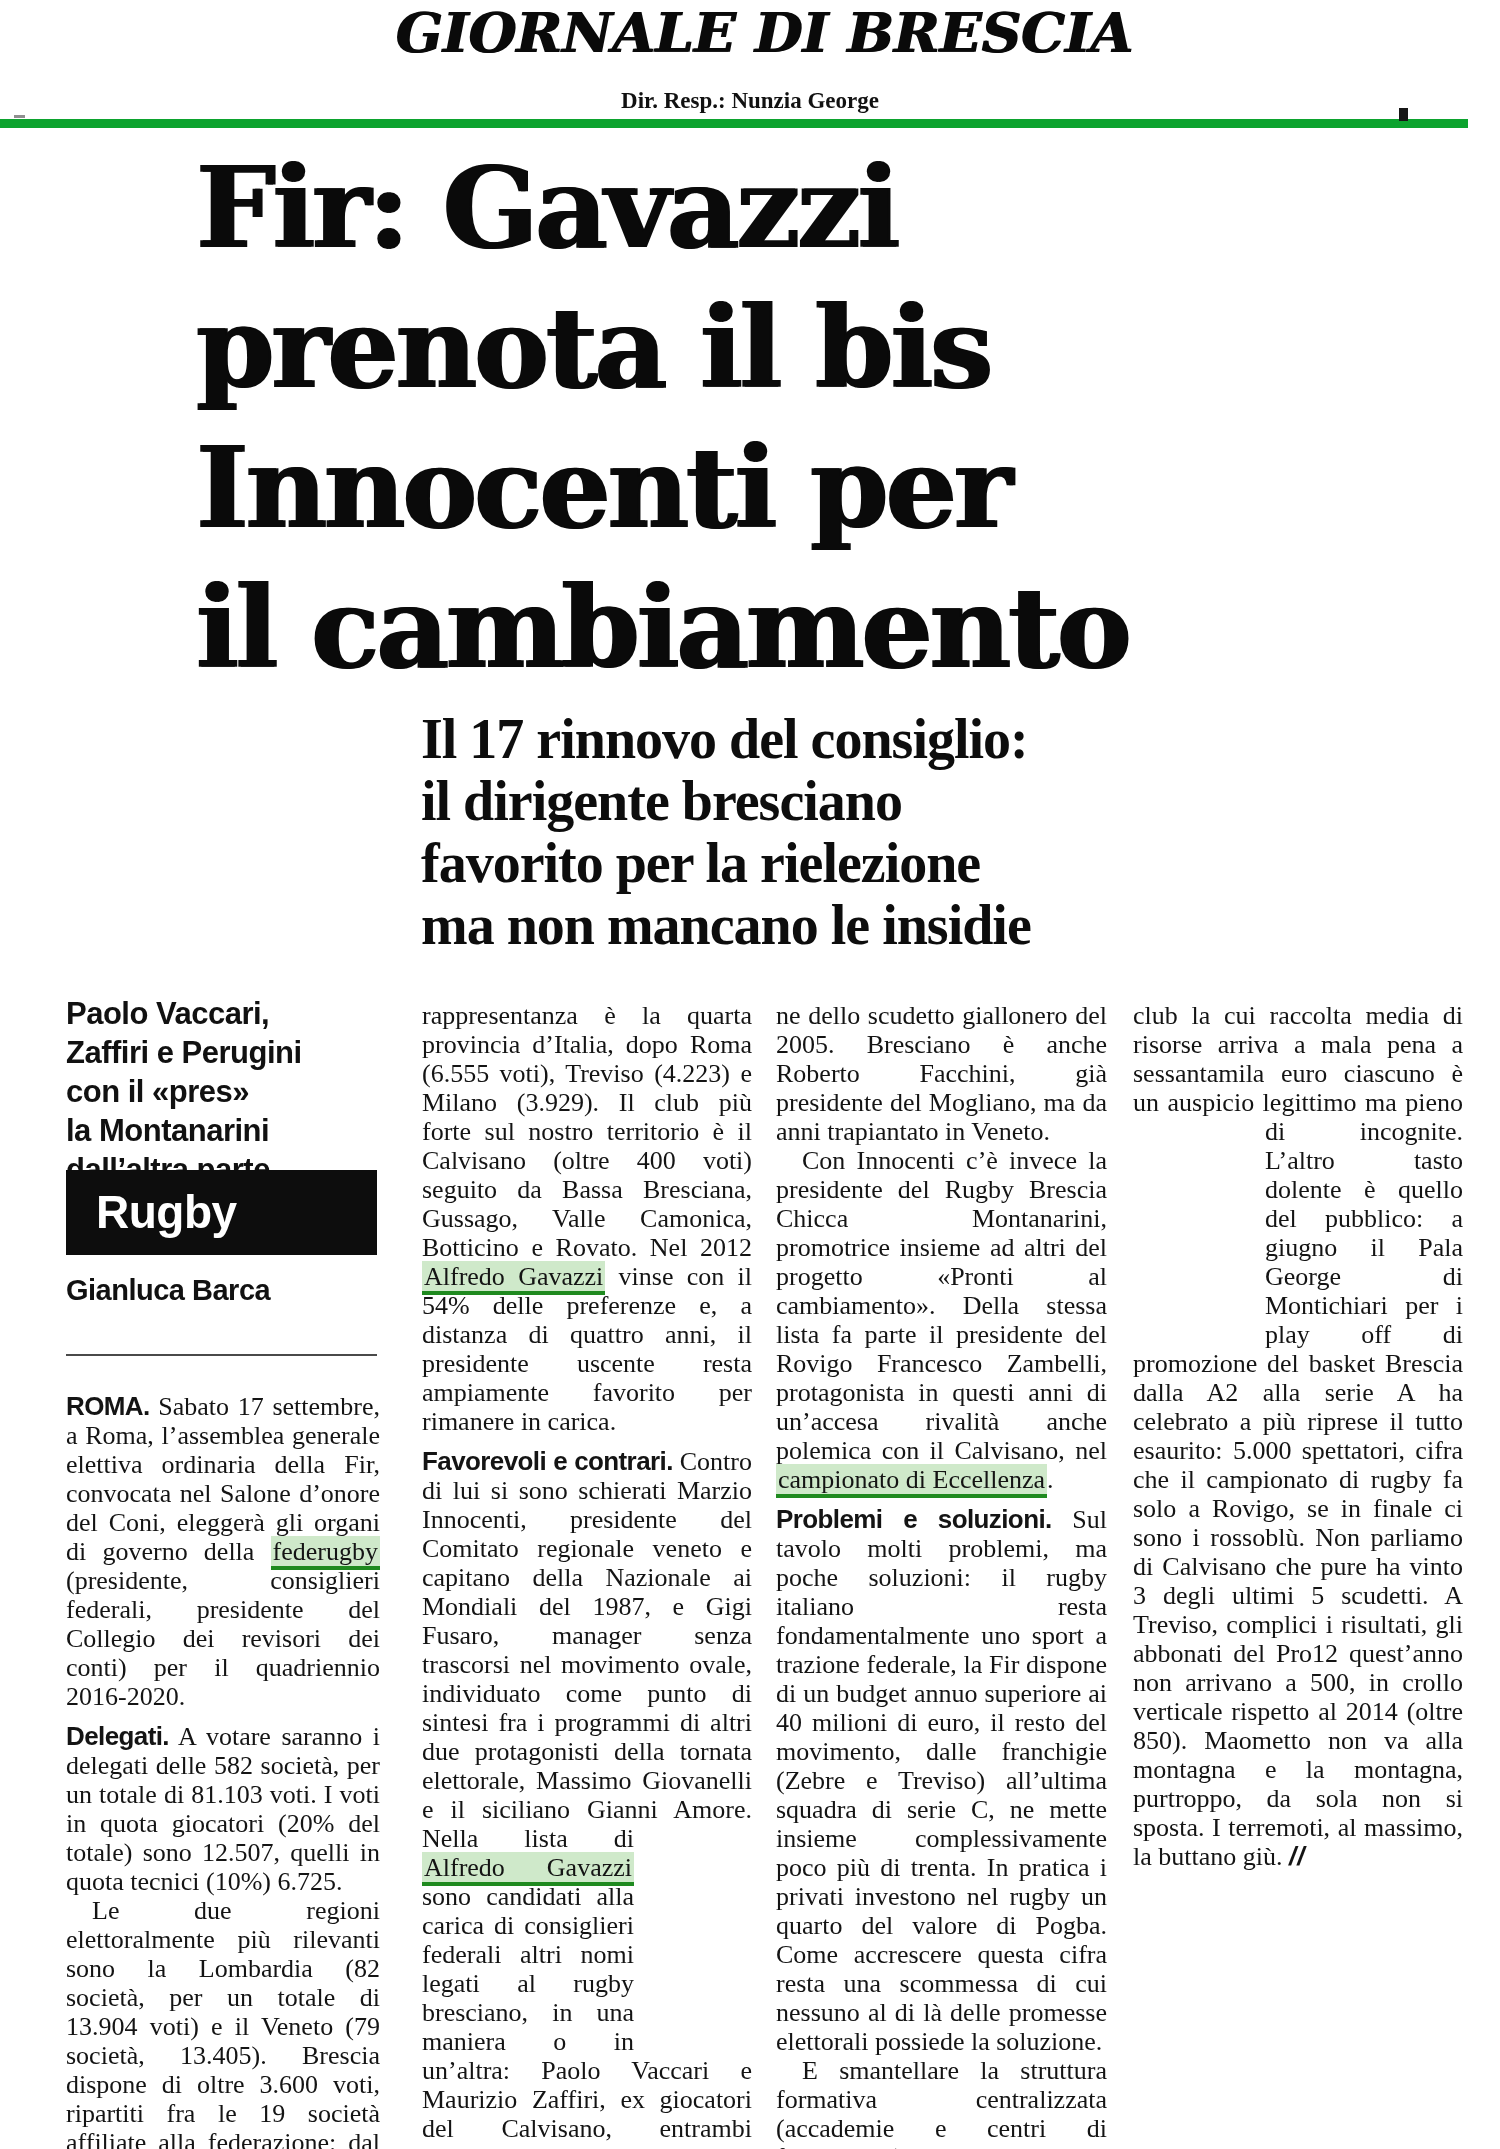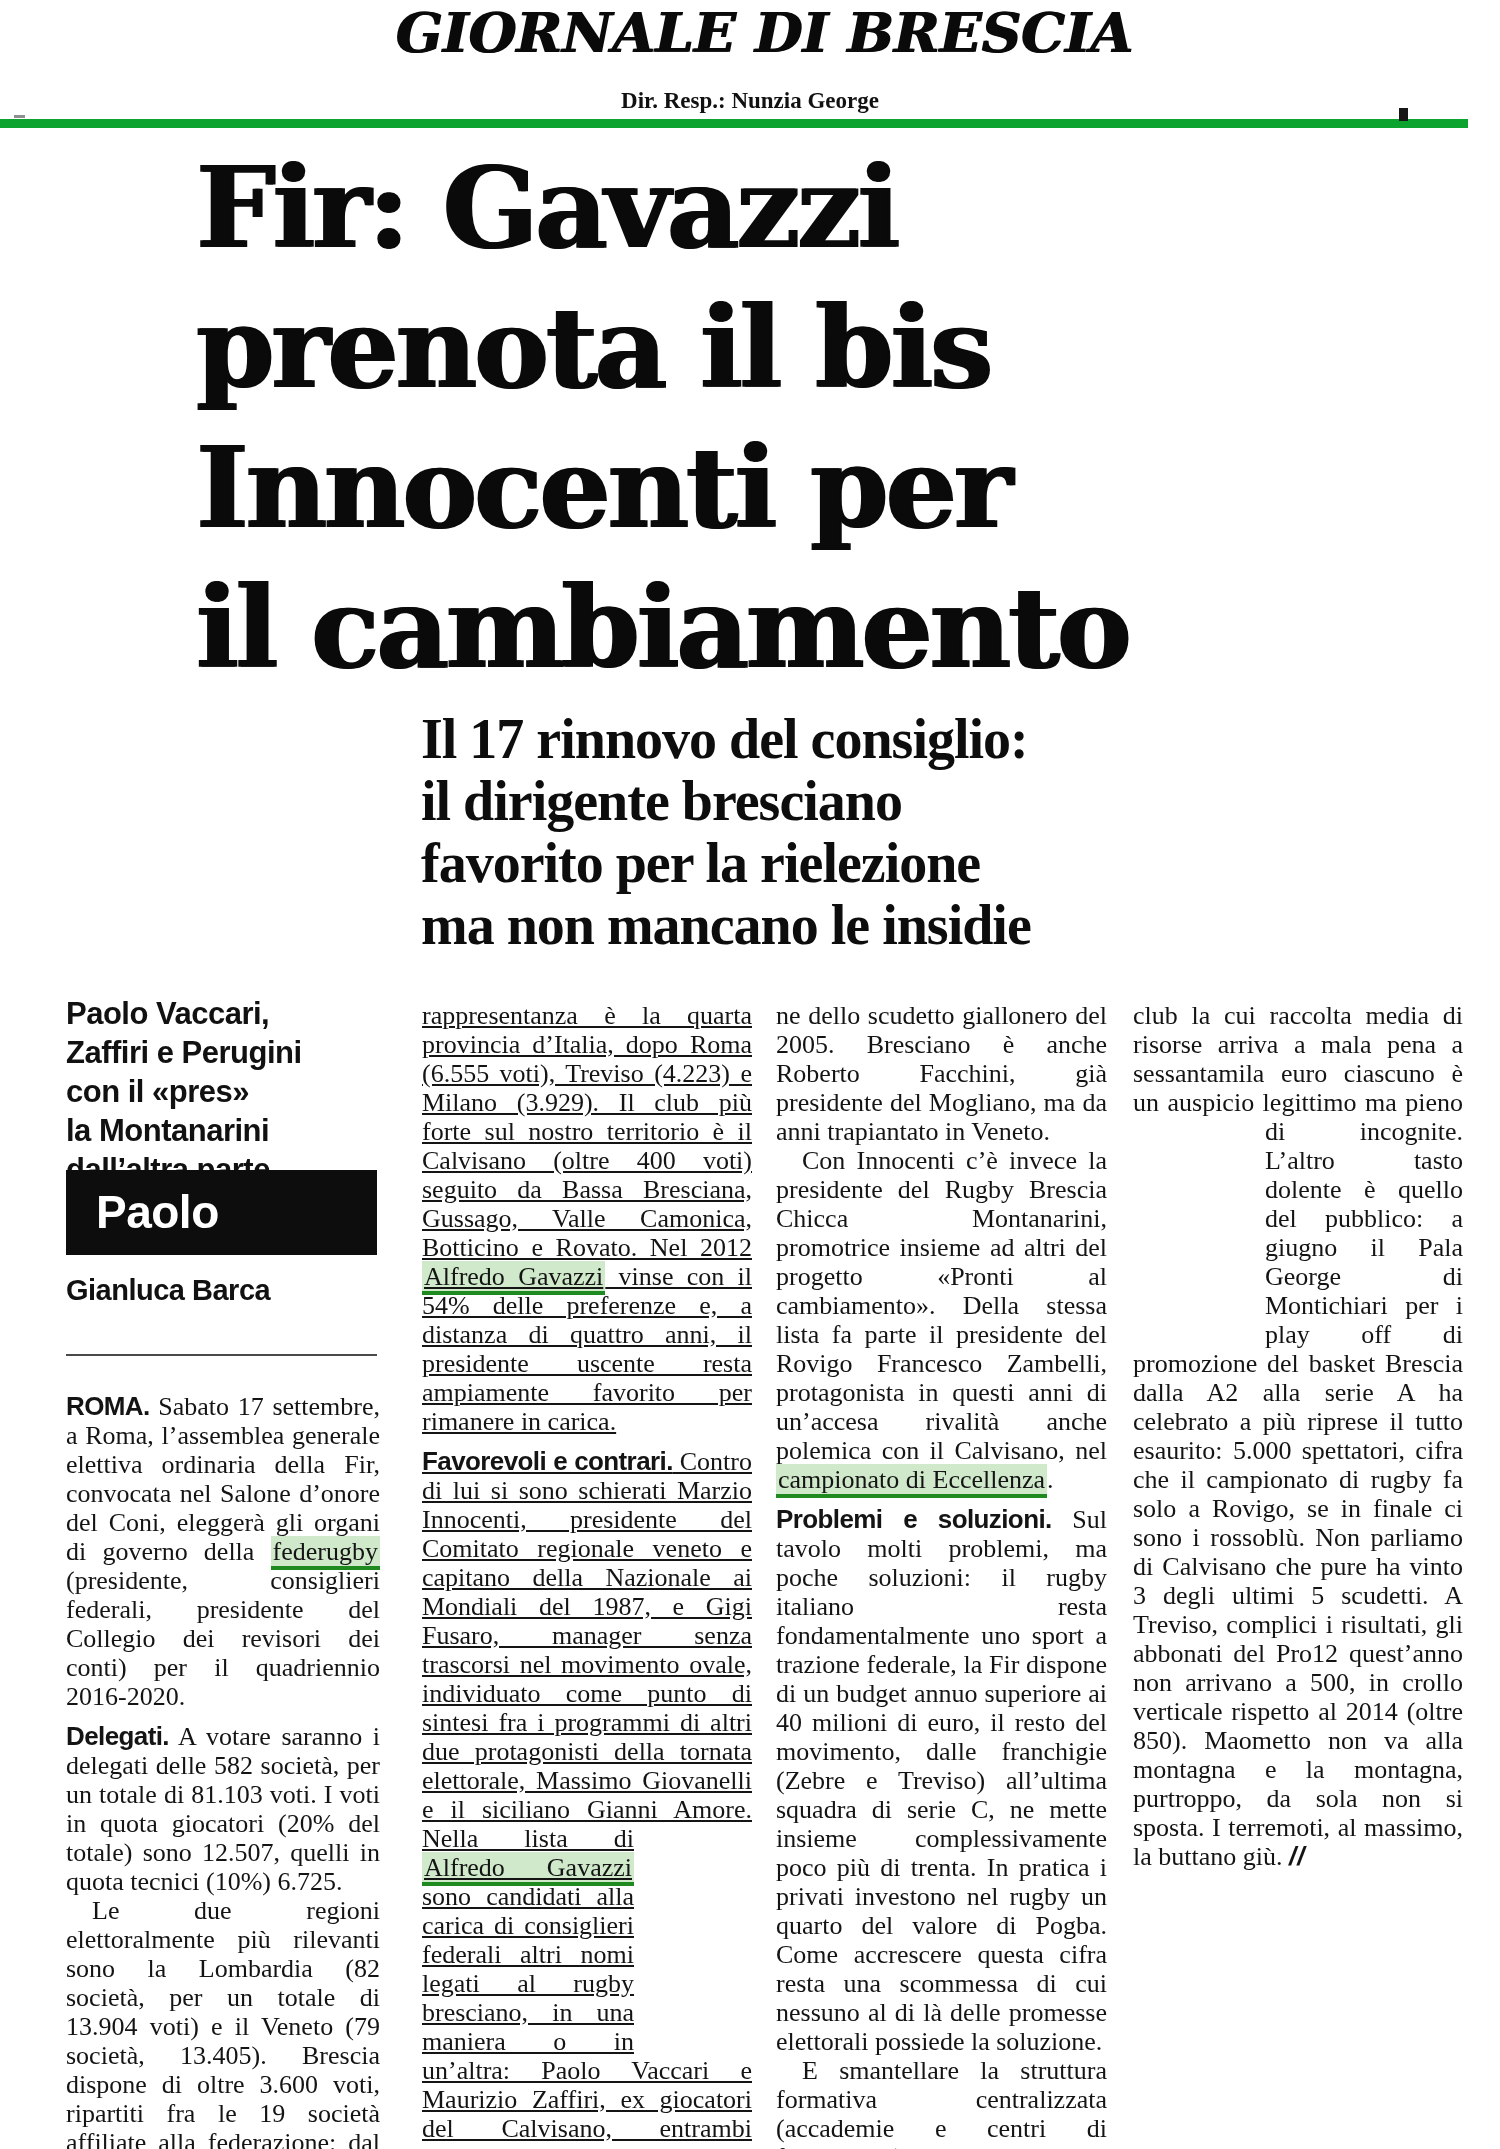--- a/index.html
+++ b/index.html
@@ -60,21 +60,21 @@
   
   .col{
     position:absolute;top:1001px;width:330px;height:1148px;overflow:hidden;
     font-family:"Liberation Serif",serif;font-size:26px;line-height:29px;
     text-align:justify;color:#141414;
   }
   .col p{margin:0;}
   .col p.gap{margin-top:11px;}
   .col p.ind{text-indent:26px;}
   #col-0{left:66px;width:314px;top:1392px;height:757px;}
-  #col-1{left:422px;text-decoration:underline;}
+  #col-1{left:422px;}
   #col-2{left:776px;width:331px;}
   #col-3{left:1133px;}
 
   .lead{font-family:"Liberation Sans",sans-serif;font-weight:bold;letter-spacing:-0.6px;}
   .hl{background:var(--hl-bg,#cfe9ca);border-bottom:4px solid var(--hl-un,#1f8a1f);padding:1px 2px 0 2px;}
   .end{font-family:"Liberation Sans",sans-serif;font-weight:bold;font-style:italic;letter-spacing:1px;}
   .cutR{float:right;width:118px;height:232px;background:#fff;}
   .cutL{float:left;width:132px;height:232px;background:#fff;}
 </style>
 </head>
@@ -105,21 +105,21 @@
 
   <div class="standfirst">
     <div>Paolo Vaccari,</div>
     <div>Zaffiri e Perugini</div>
     <div>con il «pres»</div>
     <div>la Montanarini</div>
     <div>dall’altra parte</div>
   </div>
 
   <div class="section-box" style="background: rgb(13, 13, 13);">
-    <span>Paolo</span>
+    <span>Rugby</span>
   </div>
 
   <div class="byline">Gianluca Barca</div>
   <div class="rail-rule"></div>
 
   <div class="col" id="col-0">
       <p><span class="lead">ROMA.</span><span> Sabato 17 settembre, a Roma, l’assemblea generale elettiva ordinaria della Fir, convocata nel Salone d’onore del Coni, eleggerà gli organi di governo della </span><span class="hl">federugby</span><span> (presidente, consiglieri federali, presidente del Collegio dei revisori dei conti) per il quadriennio 2016-2020.</span></p>
       <p class="gap"><span class="lead">Delegati.</span><span> A votare saranno i delegati delle 582 società, per un totale di 81.103 voti. I voti in quota giocatori (20% del totale) sono 12.507, quelli in quota tecnici (10%) 6.725.</span></p>
       <p class="ind"><span>Le due regioni elettoralmente più rilevanti sono la Lombardia (82 società, per un totale di 13.904 voti) e il Veneto (79 società, 13.405). Brescia dispone di oltre 3.600 voti, ripartiti fra le 19 società affiliate alla federazione: dal punto di vista della</span></p>
     </div>

